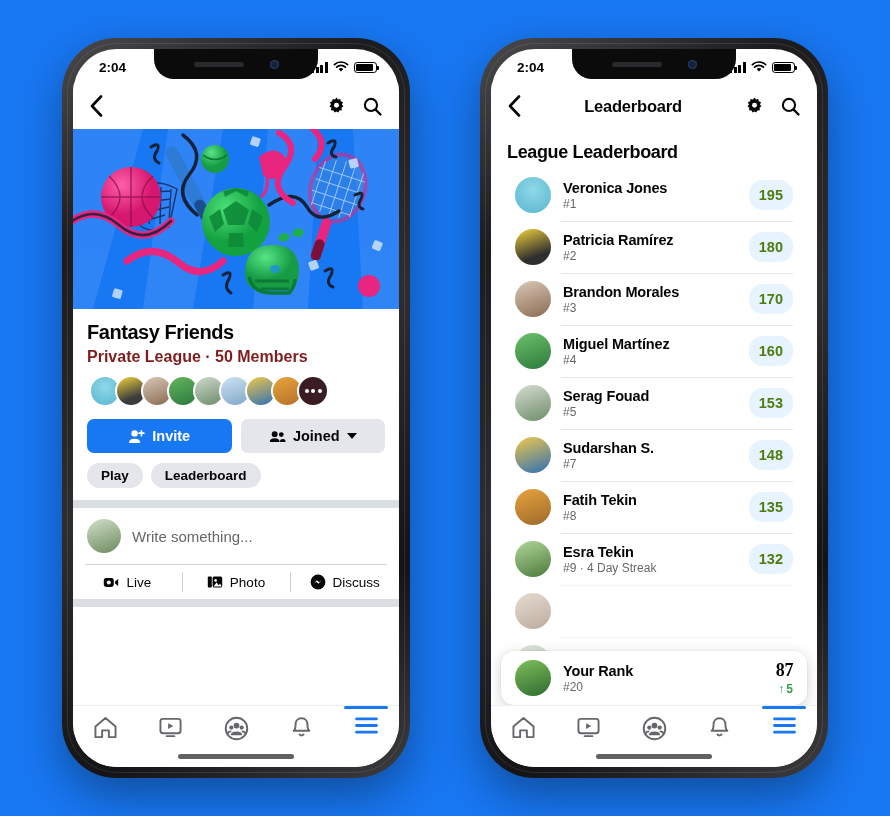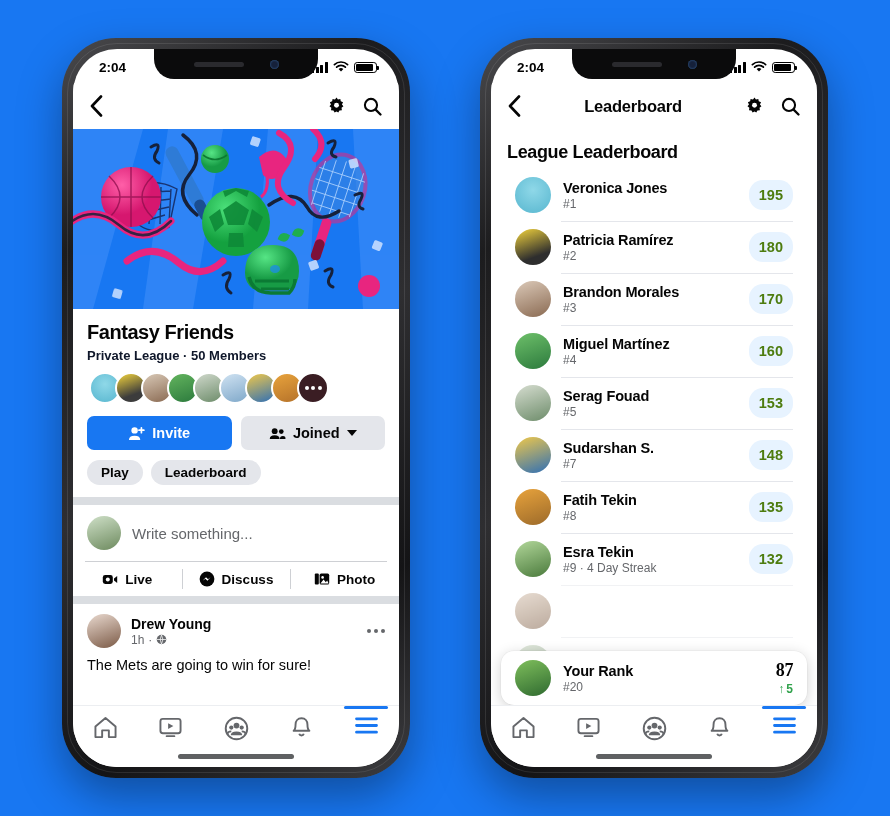--- a/index.html
+++ b/index.html
@@ -62,21 +62,21 @@
   .nav-title { flex:1; text-align:center; font-size:16.5px; font-weight:bold; color:#050505; letter-spacing:-.2px; }
   .nav-actions { display:flex; align-items:center; gap:17px; }
   .ico { display:block; }
 
   
   .cover { height:180px; position:relative; overflow:hidden; background:#1877F2; }
 
   
   .ginfo { padding:12px 14px 0; }
   .gtitle { font-size:20px; font-weight:bold; color:#050505; letter-spacing:-.45px; }
-  .gmeta { font-size:13px; color:#0f172a; margin-top:4px; font-weight:bold; }
+  .gmeta { font-size:16px; color:#7f1d1d; margin-top:4px; font-weight:bold; }
   .avatars { display:flex; margin-top:9px; padding-left:2px; }
   .avatars .av { width:32px; height:32px; border-radius:50%; border:2px solid #fff; margin-left:-6px; background-size:cover; position:relative; }
   .avatars .av:first-child { margin-left:0; }
   .av-more { background:#3a1d23; display:flex; align-items:center; justify-content:center; gap:2.5px; }
   .av-more i { width:4px; height:4px; border-radius:50%; background:#fff; display:block; }
 
   .btnrow { display:flex; gap:9px; margin-top:12px; }
   .btn { flex:1; height:34px; border-radius:7px; display:flex; align-items:center; justify-content:center; gap:7px; font-size:14.5px; font-weight:bold; }
   .btn-grey { background:#E4E6EB; color:#050505; }
   .btn-blue { background:#1877F2; color:#fff; }
@@ -86,21 +86,21 @@
   .chip { height:25px; padding:0 14px; border-radius:16px; background:#E4E6EB; display:flex; align-items:center; font-size:13.5px; font-weight:bold; color:#050505; }
 
   .divider-thick { height:8px; background:#DADDE1; }
 
   
   .composer { display:flex; align-items:center; gap:11px; padding:11px 14px; }
   .composer .pav { width:34px;height:34px;border-radius:50%;background-size:cover; flex:0 0 auto;}
   .composer span { font-size:15px; color:#65676B; }
   .hairline { height:1px; background:#CED0D4; margin:0 12px; }
   .actions { display:flex; }
-  .action { flex:1; display:flex; align-items:center; justify-content:center; gap:7px; padding:9px 0; font-size:13.5px; font-weight:bold; color:#050505; position:relative; }
+  .action { flex:1; display:flex; align-items:center; justify-content:center; gap:7px; padding:9px 0; font-size:13.5px; font-weight:normal; color:#050505; position:relative; }
   .action + .action::before { content:""; position:absolute; left:0; top:7px; bottom:7px; width:1px; background:#CED0D4; }
 
   
   .post { padding:10px 14px 0; }
   .post-head { display:flex; align-items:center; gap:10px; }
   .post-head .pav { width:34px;height:34px;border-radius:50%;background-size:cover; }
   .post-name { font-size:14px; font-weight:bold; color:#050505; }
   .post-sub { font-size:12px; color:#65676B; display:flex; align-items:center; gap:4px; margin-top:1px; }
   .dots { margin-left:auto; display:flex; gap:3px; }
   .dots i { width:4px;height:4px;border-radius:50%;background:#65676B;display:block; }
@@ -355,60 +355,38 @@
       <div class="actions">
         <div class="action">
           <svg width="16" height="13" viewBox="0 0 16 13">
             <rect x=".8" y="2" width="10" height="9" rx="2.4" fill="#050505"></rect>
             <path d="M12 5.4 15.2 3v7l-3.2-2.4z" fill="#050505"></path>
             <circle cx="5.8" cy="6.5" r="2" fill="#fff"></circle>
           </svg>
           <span>Live</span>
         </div>
         <div class="action">
-          <svg width="16" height="16" viewBox="0 0 16 16">
-            <circle cx="8" cy="8" r="7.4" fill="#050505"></circle>
-            <path d="M3.6 9.8 7 6.2l2 2.1 2.6-2.1-3.2 3.6-2-2z" fill="#fff"></path>
-          </svg>
-          <span>Discuss</span>
-        </div>
-        <div class="action">
           <svg width="16" height="14" viewBox="0 0 16 14">
             <rect x=".8" y="1.6" width="4" height="11" rx="1" fill="#050505"></rect>
             <rect x="5.6" y="1.6" width="9.6" height="11" rx="1.6" fill="#050505"></rect>
             <circle cx="8.6" cy="5.4" r="1.3" fill="#fff"></circle>
             <path d="M6.4 11.6 9.6 7.6l2.2 2.6 1.4-1.6 1.4 3z" fill="#fff"></path>
           </svg>
           <span>Photo</span>
         </div>
+        <div class="action">
+          <svg width="16" height="16" viewBox="0 0 16 16">
+            <circle cx="8" cy="8" r="7.4" fill="#050505"></circle>
+            <path d="M3.6 9.8 7 6.2l2 2.1 2.6-2.1-3.2 3.6-2-2z" fill="#fff"></path>
+          </svg>
+          <span>Discuss</span>
+        </div>
       </div>
       <div class="divider-thick"></div>
 
-      <div class="post">
-        <div class="post-head">
-          <div class="pav" style="background:linear-gradient(160deg,#e9d9cf,#7b5a46)"></div>
-          <div>
-            <div class="post-name">Drew Young</div>
-            <div class="post-sub">
-              <span>1h</span>
-              <span>·</span>
-              <svg width="11" height="11" viewBox="0 0 12 12">
-                <circle cx="6" cy="6" r="5.2" fill="#65676B"></circle>
-                <path d="M1 6h10M6 1q3 5 0 10M6 1q-3 5 0 10" stroke="#fff" stroke-width=".8" fill="none"></path>
-              </svg>
-            </div>
-          </div>
-          <div class="dots">
-              <i></i>
-              <i></i>
-              <i></i>
-            </div>
-        </div>
-        <div class="post-text">The Mets are going to win for sure!</div>
-      </div>
 
       <div class="tabbar">
         <div class="tab">
           <svg width="25" height="23" viewBox="0 0 26 24">
             <path d="M13 2 2.5 11v11h7v-7h7v7h7V11z" stroke="#65676B" stroke-width="2" fill="none" stroke-linejoin="round"></path>
           </svg>
         </div>
         <div class="tab">
           <svg width="25" height="23" viewBox="0 0 26 24">
             <rect x="2.5" y="3" width="21" height="15" rx="2.5" stroke="#65676B" stroke-width="2" fill="none"></rect>

